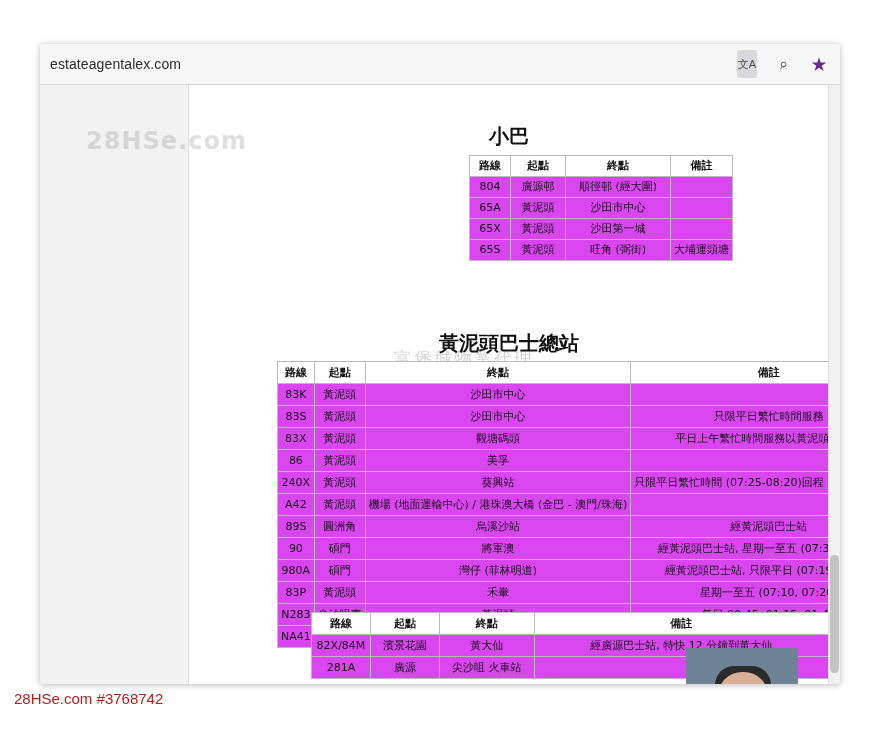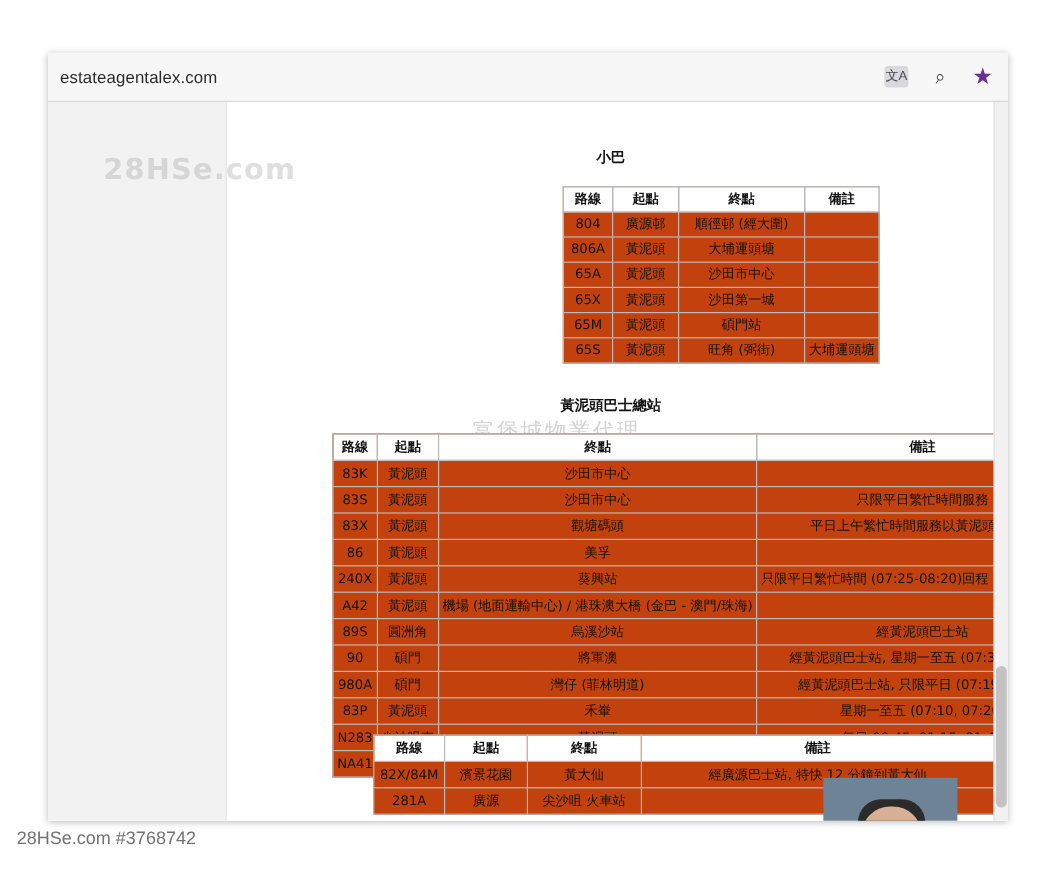--- a/index.html
+++ b/index.html
@@ -55,21 +55,21 @@
   .icon-btn {
     width: 22px;
     height: 22px;
     display: flex;
     align-items: center;
     justify-content: center;
     cursor: pointer;
   }
   .translate-icon {
     width: 20px;
-    height: 18px;
+    height: 28px;
     background: #d9d9dd;
     border-radius: 3px;
     font-size: 11px;
     color: #4a4a55;
     display: flex;
     align-items: center;
     justify-content: center;
     line-height: 1;
   }
   .search-icon-glyph {
@@ -127,21 +127,21 @@
     height: 118px;
     background: #c3c3c3;
     border-radius: 5px;
   }
 
   
   h2.section-title {
     margin: 0;
     padding: 0;
     text-align: center;
-    font-size: 12px;
+    font-size: 20px;
     font-weight: bold;
     color: #111;
     font-family: "DejaVu Sans", sans-serif;
   }
   .title-minibus {
     position: absolute;
     left: 0;
     top: 38px;
     width: 640px;
   }
@@ -149,21 +149,21 @@
     position: absolute;
     left: 0;
     top: 245px;
     width: 640px;
   }
 
   
   table.rt {
     border-collapse: collapse;
     font-family: "DejaVu Sans", "Liberation Sans", sans-serif;
-    background: #c2410c;
+    background: #d946ef;
   }
   table.rt th, table.rt td {
     border: 1px solid #b9b9b9;
     font-size: 11px;
     color: #111;
     text-align: center;
     padding: 2px 3px;
     line-height: 1.25;
     white-space: nowrap;
   }
@@ -266,21 +266,21 @@
     background: #2b2b2b;
     border-radius: 28px 28px 10px 10px;
   }
 
   
   .caption {
     position: absolute;
     left: 14px;
     top: 690px;
     font-size: 15px;
-    color: #737373;
+    color: #b91c1c;
     font-family: "Liberation Sans", sans-serif;
   }
 </style>
 </head>
 <body>
 
 <div class="browser-window">
 
   <div class="addressbar">
     <span class="url-text">estateagentalex.com</span>
@@ -317,41 +317,29 @@
           </tr>
         </thead>
         <tbody>
           <tr>
             <td>804</td>
             <td>廣源邨</td>
             <td>順徑邨 (經大圍)</td>
             <td></td>
           </tr>
           <tr>
-            <td>806A</td>
-            <td>黃泥頭</td>
-            <td>大埔運頭塘</td>
-            <td></td>
-          </tr>
-          <tr>
             <td>65A</td>
             <td>黃泥頭</td>
             <td>沙田市中心</td>
             <td></td>
           </tr>
           <tr>
             <td>65X</td>
             <td>黃泥頭</td>
             <td>沙田第一城</td>
-            <td></td>
-          </tr>
-          <tr>
-            <td>65M</td>
-            <td>黃泥頭</td>
-            <td>碩門站</td>
             <td></td>
           </tr>
           <tr>
             <td>65S</td>
             <td>黃泥頭</td>
             <td>旺角 (弼街)</td>
             <td>大埔運頭塘</td>
           </tr>
         </tbody>
       </table>

